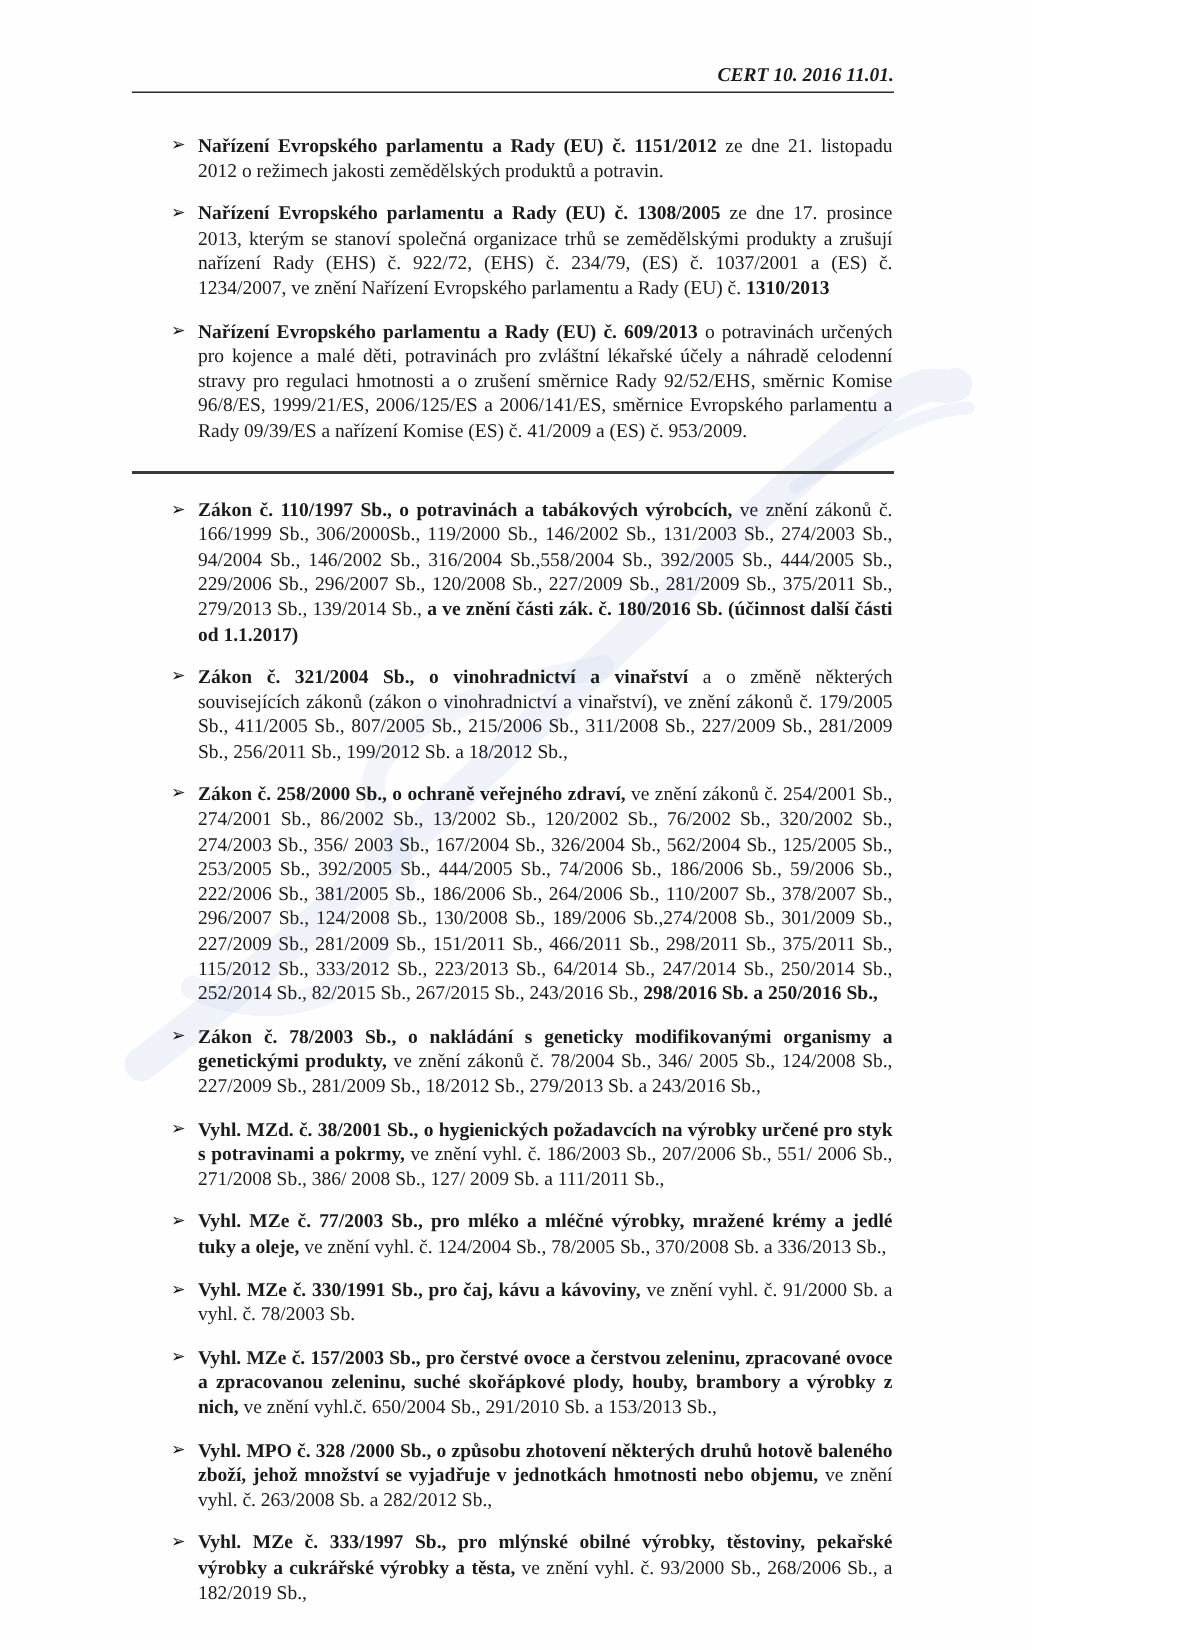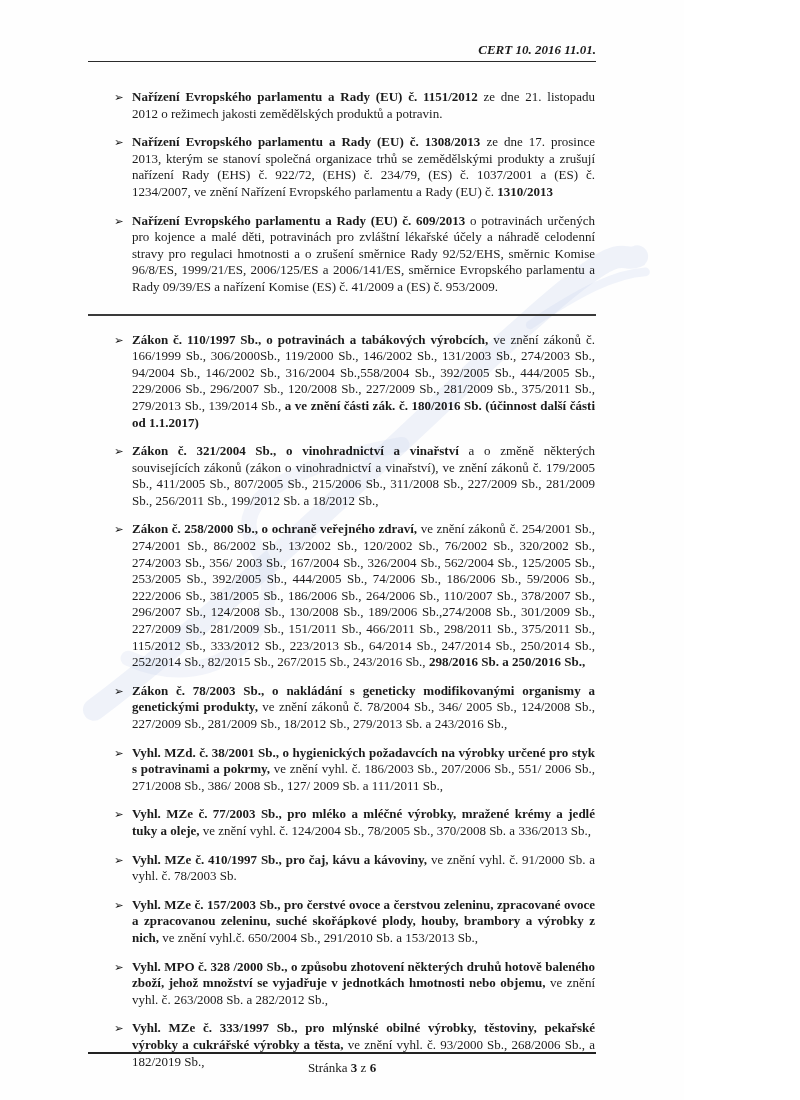--- a/index.html
+++ b/index.html
@@ -82,21 +82,21 @@
       <span>CERT 10. 2016 11.01.</span>
     </div>
 
     <div class="reg-list">
         <div class="item">
           <span class="bullet">➢</span>
           <p class="itext"><strong>Nařízení Evropského parlamentu a Rady (EU) č. 1151/2012</strong><span> ze dne 21. listopadu 2012 o režimech jakosti zemědělských produktů a potravin.</span></p>
         </div>
         <div class="item">
           <span class="bullet">➢</span>
-          <p class="itext"><strong>Nařízení Evropského parlamentu a Rady (EU) č. 1308/2013</strong><span> ze dne 17. prosince 2013, kterým se stanoví společná organizace trhů se zemědělskými produkty a zrušují nařízení Rady (EHS) č. 922/72, (EHS) č. 234/79, (ES) č. 1037/2001 a (ES) č. 1234/2007, ve znění Nařízení Evropského parlamentu a Rady (EU) č. </span><strong>1310/2013</strong></p>
+          <p class="itext"><strong>Nařízení Evropského parlamentu a Rady (EU) č. 1308/2005</strong><span> ze dne 17. prosince 2013, kterým se stanoví společná organizace trhů se zemědělskými produkty a zrušují nařízení Rady (EHS) č. 922/72, (EHS) č. 234/79, (ES) č. 1037/2001 a (ES) č. 1234/2007, ve znění Nařízení Evropského parlamentu a Rady (EU) č. </span><strong>1310/2013</strong></p>
         </div>
         <div class="item">
           <span class="bullet">➢</span>
           <p class="itext"><strong>Nařízení Evropského parlamentu a Rady (EU) č. 609/2013</strong><span> o potravinách určených pro kojence a malé děti, potravinách pro zvláštní lékařské účely a náhradě celodenní stravy pro regulaci hmotnosti a o zrušení směrnice Rady 92/52/EHS, směrnic Komise 96/8/ES, 1999/21/ES, 2006/125/ES a 2006/141/ES, směrnice Evropského parlamentu a Rady 09/39/ES a nařízení Komise (ES) č. 41/2009 a (ES) č. 953/2009.</span></p>
         </div>
         <hr class="divider">
         <div class="item">
           <span class="bullet">➢</span>
           <p class="itext"><strong>Zákon č. 110/1997 Sb., o potravinách a tabákových výrobcích,</strong><span> ve znění zákonů č. 166/1999 Sb., 306/2000Sb., 119/2000 Sb., 146/2002 Sb., 131/2003 Sb., 274/2003 Sb., 94/2004 Sb., 146/2002 Sb., 316/2004 Sb.,558/2004 Sb., 392/2005 Sb., 444/2005 Sb., 229/2006 Sb., 296/2007 Sb., 120/2008 Sb., 227/2009 Sb., 281/2009 Sb., 375/2011 Sb., 279/2013 Sb., 139/2014 Sb., </span><strong>a ve znění části zák. č. 180/2016 Sb. (účinnost další části od 1.1.2017)</strong></p>
         </div>
@@ -115,34 +115,31 @@
         <div class="item">
           <span class="bullet">➢</span>
           <p class="itext"><strong>Vyhl. MZd. č. 38/2001 Sb., o hygienických požadavcích na výrobky určené pro styk s potravinami a pokrmy,</strong><span> ve znění vyhl. č. 186/2003 Sb., 207/2006 Sb., 551/ 2006 Sb., 271/2008 Sb., 386/ 2008 Sb., 127/ 2009 Sb. a 111/2011 Sb.,</span></p>
         </div>
         <div class="item">
           <span class="bullet">➢</span>
           <p class="itext"><strong>Vyhl. MZe č. 77/2003 Sb., pro mléko a mléčné výrobky, mražené krémy a jedlé tuky a oleje,</strong><span> ve znění vyhl. č. 124/2004 Sb., 78/2005 Sb., 370/2008 Sb. a 336/2013 Sb.,</span></p>
         </div>
         <div class="item">
           <span class="bullet">➢</span>
-          <p class="itext"><strong>Vyhl. MZe č. 410/1997 Sb., pro čaj, kávu a kávoviny,</strong><span> ve znění vyhl. č. 91/2000 Sb. a vyhl. č. 78/2003 Sb.</span></p>
+          <p class="itext"><strong>Vyhl. MZe č. 330/1991 Sb., pro čaj, kávu a kávoviny,</strong><span> ve znění vyhl. č. 91/2000 Sb. a vyhl. č. 78/2003 Sb.</span></p>
         </div>
         <div class="item">
           <span class="bullet">➢</span>
           <p class="itext"><strong>Vyhl. MZe č. 157/2003 Sb., pro čerstvé ovoce a čerstvou zeleninu, zpracované ovoce a zpracovanou zeleninu, suché skořápkové plody, houby, brambory a výrobky z nich,</strong><span> ve znění vyhl.č. 650/2004 Sb., 291/2010 Sb. a 153/2013 Sb.,</span></p>
         </div>
         <div class="item">
           <span class="bullet">➢</span>
           <p class="itext"><strong>Vyhl. MPO č. 328 /2000 Sb., o způsobu zhotovení některých druhů hotově baleného zboží, jehož množství se vyjadřuje v jednotkách hmotnosti nebo objemu,</strong><span> ve znění vyhl. č. 263/2008 Sb. a 282/2012 Sb.,</span></p>
         </div>
         <div class="item">
           <span class="bullet">➢</span>
           <p class="itext"><strong>Vyhl. MZe č. 333/1997 Sb., pro mlýnské obilné výrobky, těstoviny, pekařské výrobky a cukrářské výrobky a těsta,</strong><span> ve znění vyhl. č. 93/2000 Sb., 268/2006 Sb., a 182/2019 Sb.,</span></p>
         </div>
       </div>
   </div>
 
-  <div class="footer">
-    <span>Stránka </span><b>3</b><span> z </span><b>6</b>
-  </div>
 
 </div>
 
 </body></html>

